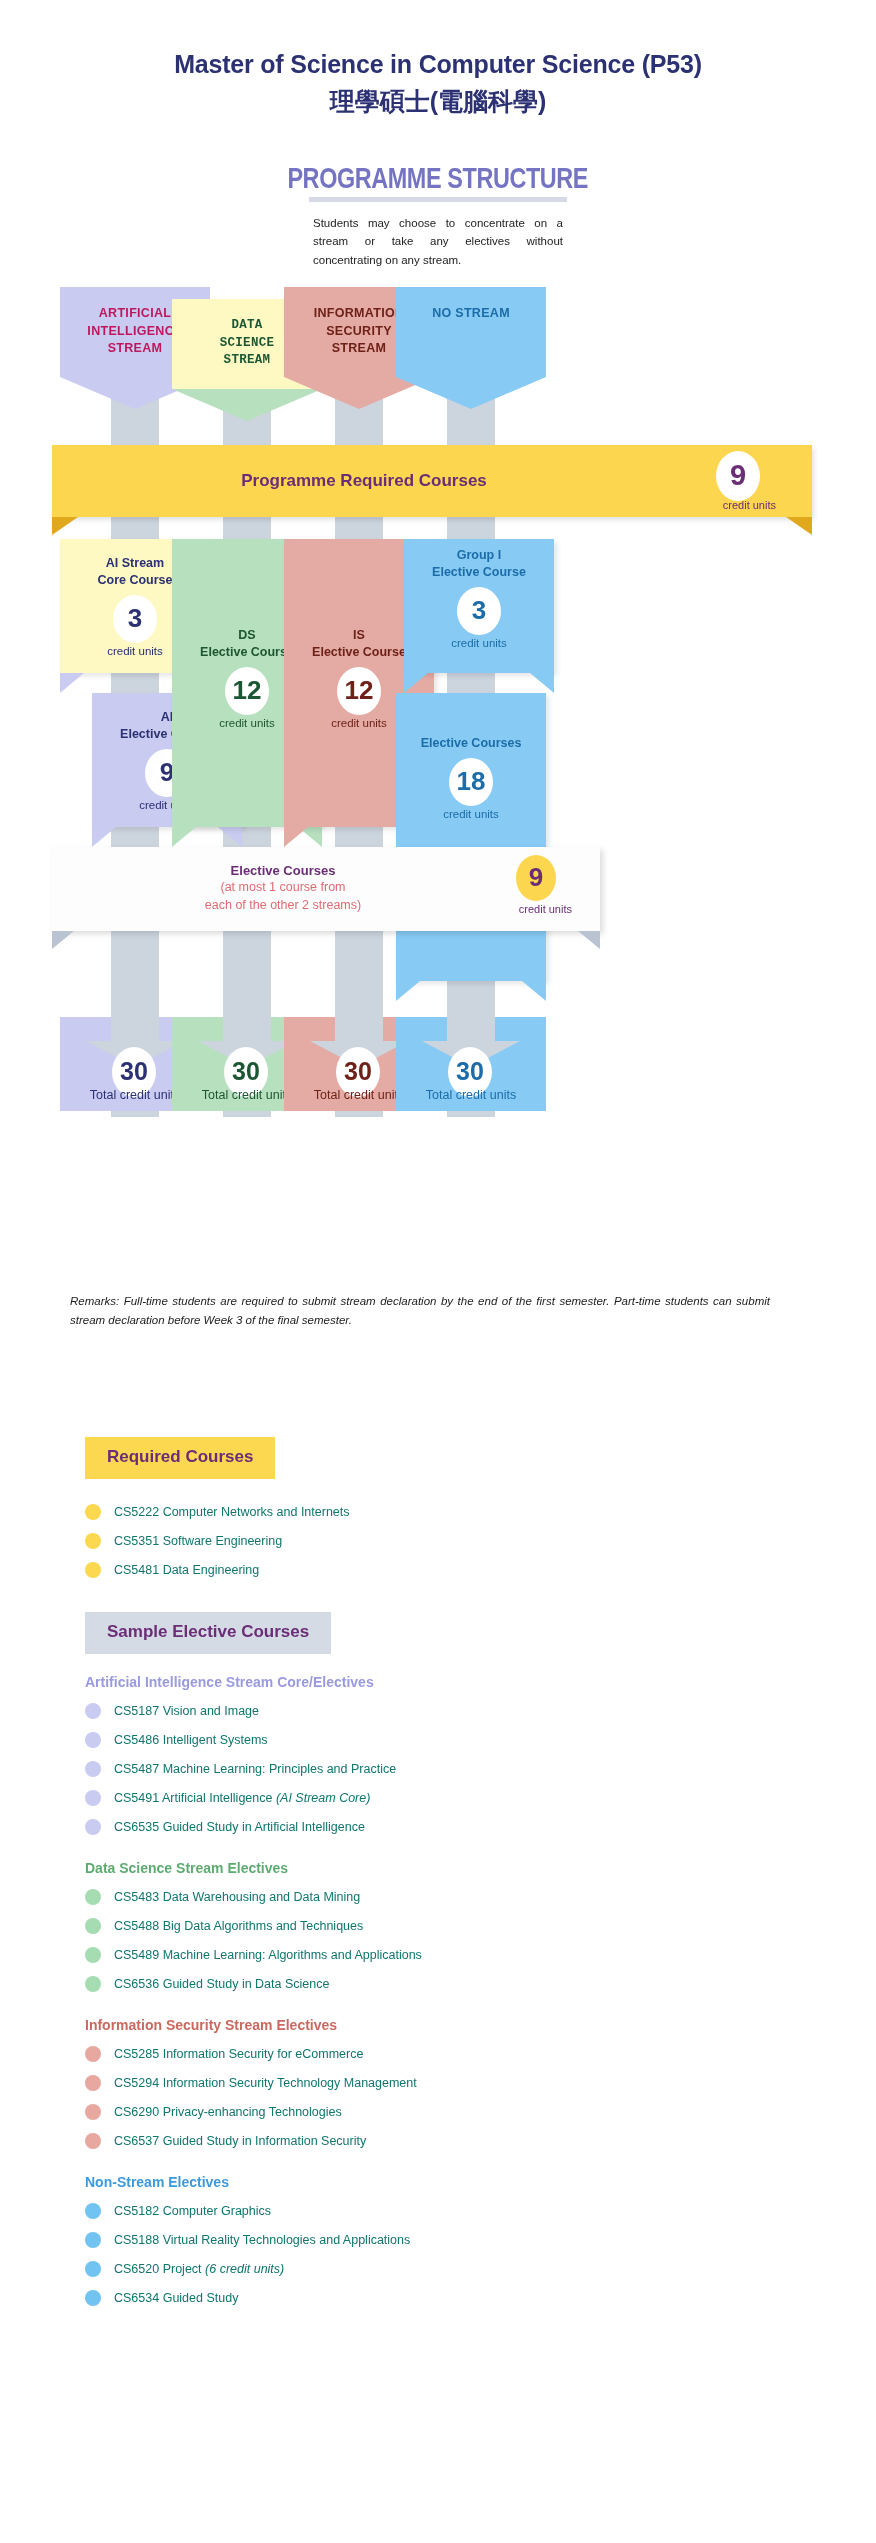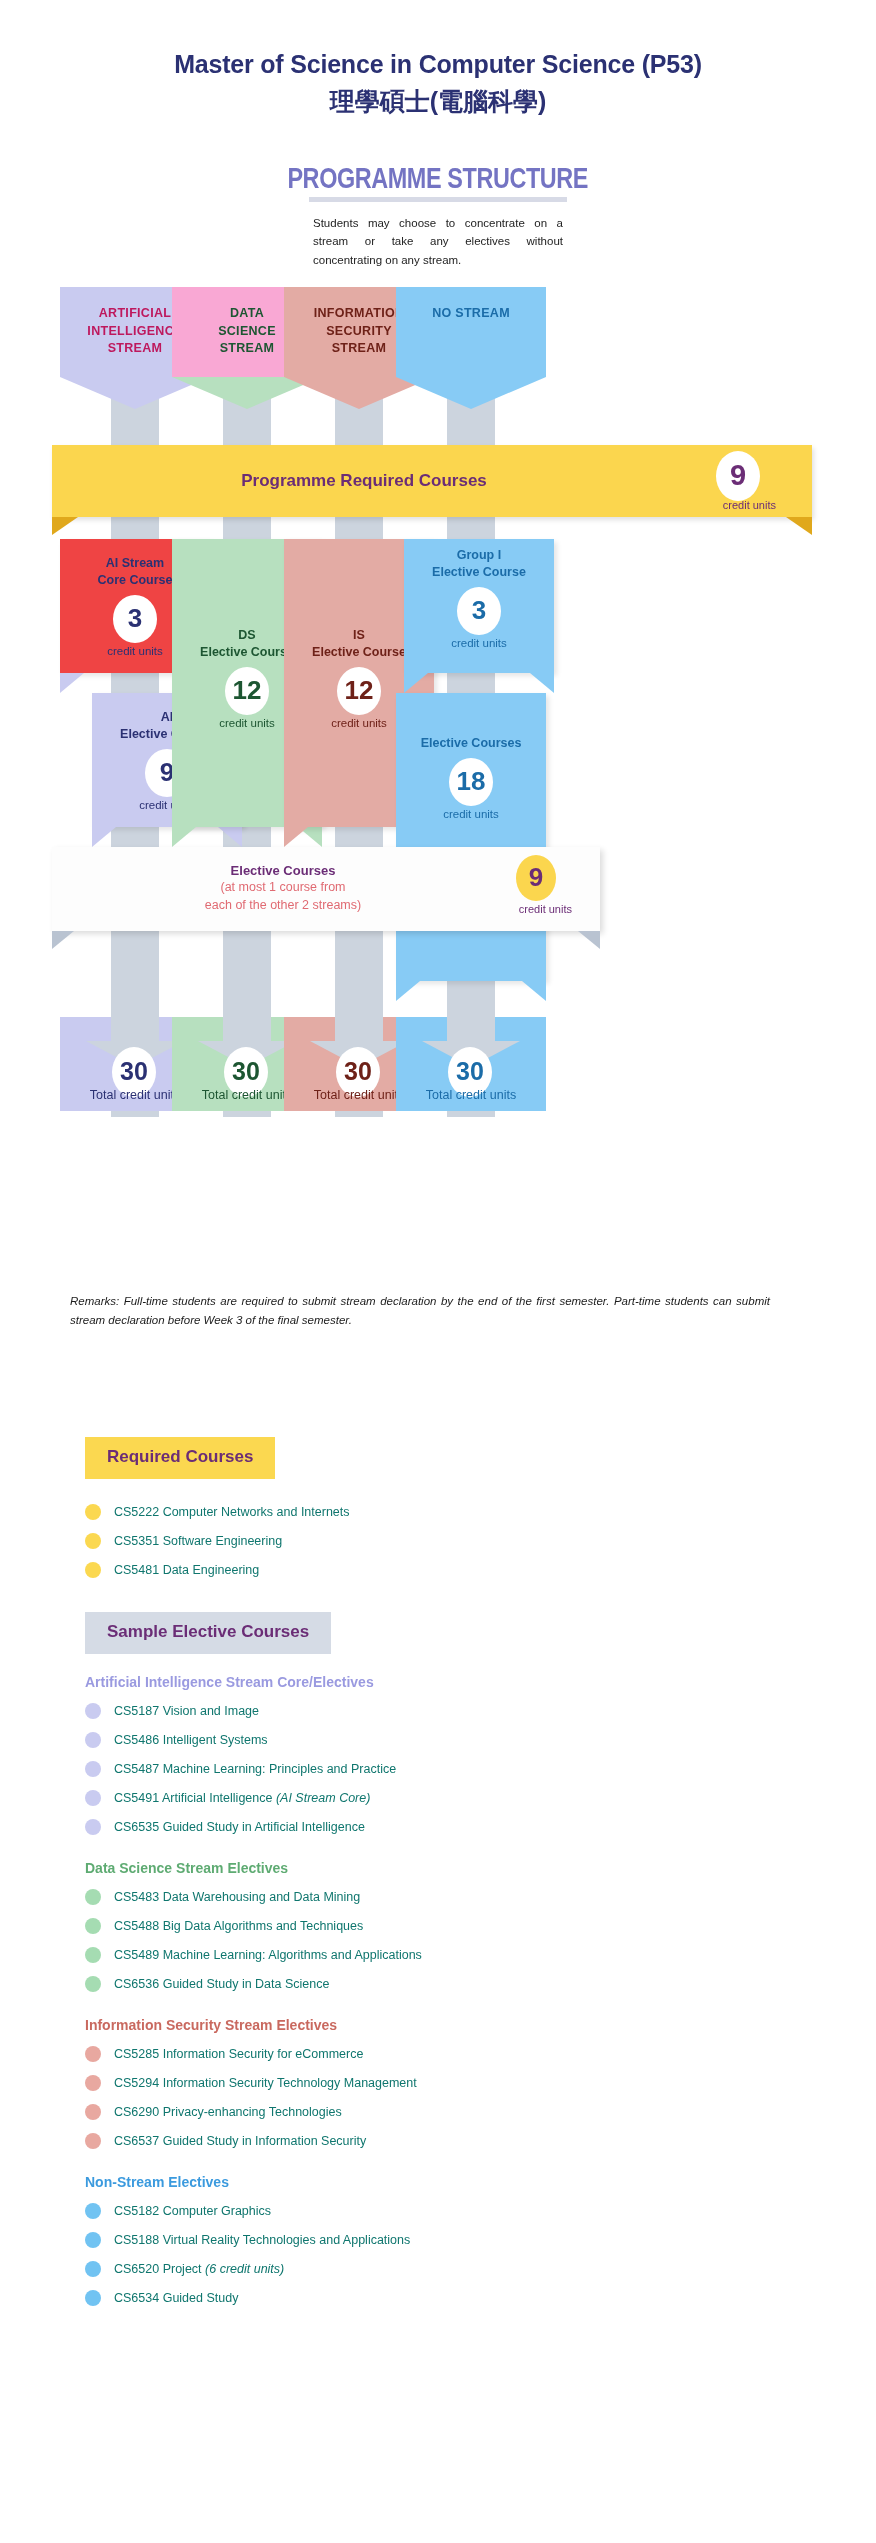--- a/index.html
+++ b/index.html
@@ -211,21 +211,21 @@
 
   <div class="stream-head" style="left:60px; top:0; background:#c9cbf0; color:#c9cbf0;">
     <div class="body" style="color:#be185d;">
       <span style="white-space:pre-line;">ARTIFICIAL
 INTELLIGENCE
 STREAM</span>
     </div>
     <div class="pt"></div>
   </div>
 
-  <div class="stream-head" style="left:172px; top:0; background:#f9a8d4; color:#b7e0bf;">
+  <div class="stream-head" style="left:172px; top:12px; background:#fef9c3; color:#b7e0bf;font-family:Liberation Mono, monospace;">
     <div class="body" style="color:#1d5632;">
       <span style="white-space:pre-line;">DATA
 SCIENCE
 STREAM</span>
     </div>
     <div class="pt"></div>
   </div>
 
   <div class="stream-head" style="left:284px; top:0; background:#e3aba4; color:#e3aba4;">
     <div class="body" style="color:#6e2118;">
@@ -244,21 +244,21 @@
   </div>
 
   <div class="pr-bar">
     <div class="pr-label">Programme Required Courses</div>
     <div class="credit-oval pr-oval">9</div>
     <div class="pr-cu">credit units</div>
     <div class="pr-fold-l"></div>
     <div class="pr-fold-r"></div>
   </div>
 
-  <div class="box" style="left:60px; top:252px; width:150px; height:134px; padding-top:16px; background:#ef4444; color:#c9cbf0;">
+  <div class="box" style="left:60px; top:252px; width:150px; height:134px; padding-top:16px; background:#fef9c3; color:#c9cbf0;">
     <div class="bx-title" style="color:#2b3173; white-space:pre-line;">AI Stream
 Core Course</div>
     <div class="bx-num" style="color:#2b3173;">3</div>
     <div class="bx-cu" style="color:#2b3173;">credit units</div>
     <div class="notch l"></div>
     <div class="notch r"></div>
   </div>
 
   <div class="box" style="left:60px; top:406px; width:150px; height:134px; padding-top:16px; background:#c9cbf0; color:#c9cbf0;margin-left:32px;">
     <div class="bx-title" style="color:#2b3173; white-space:pre-line;">AI

